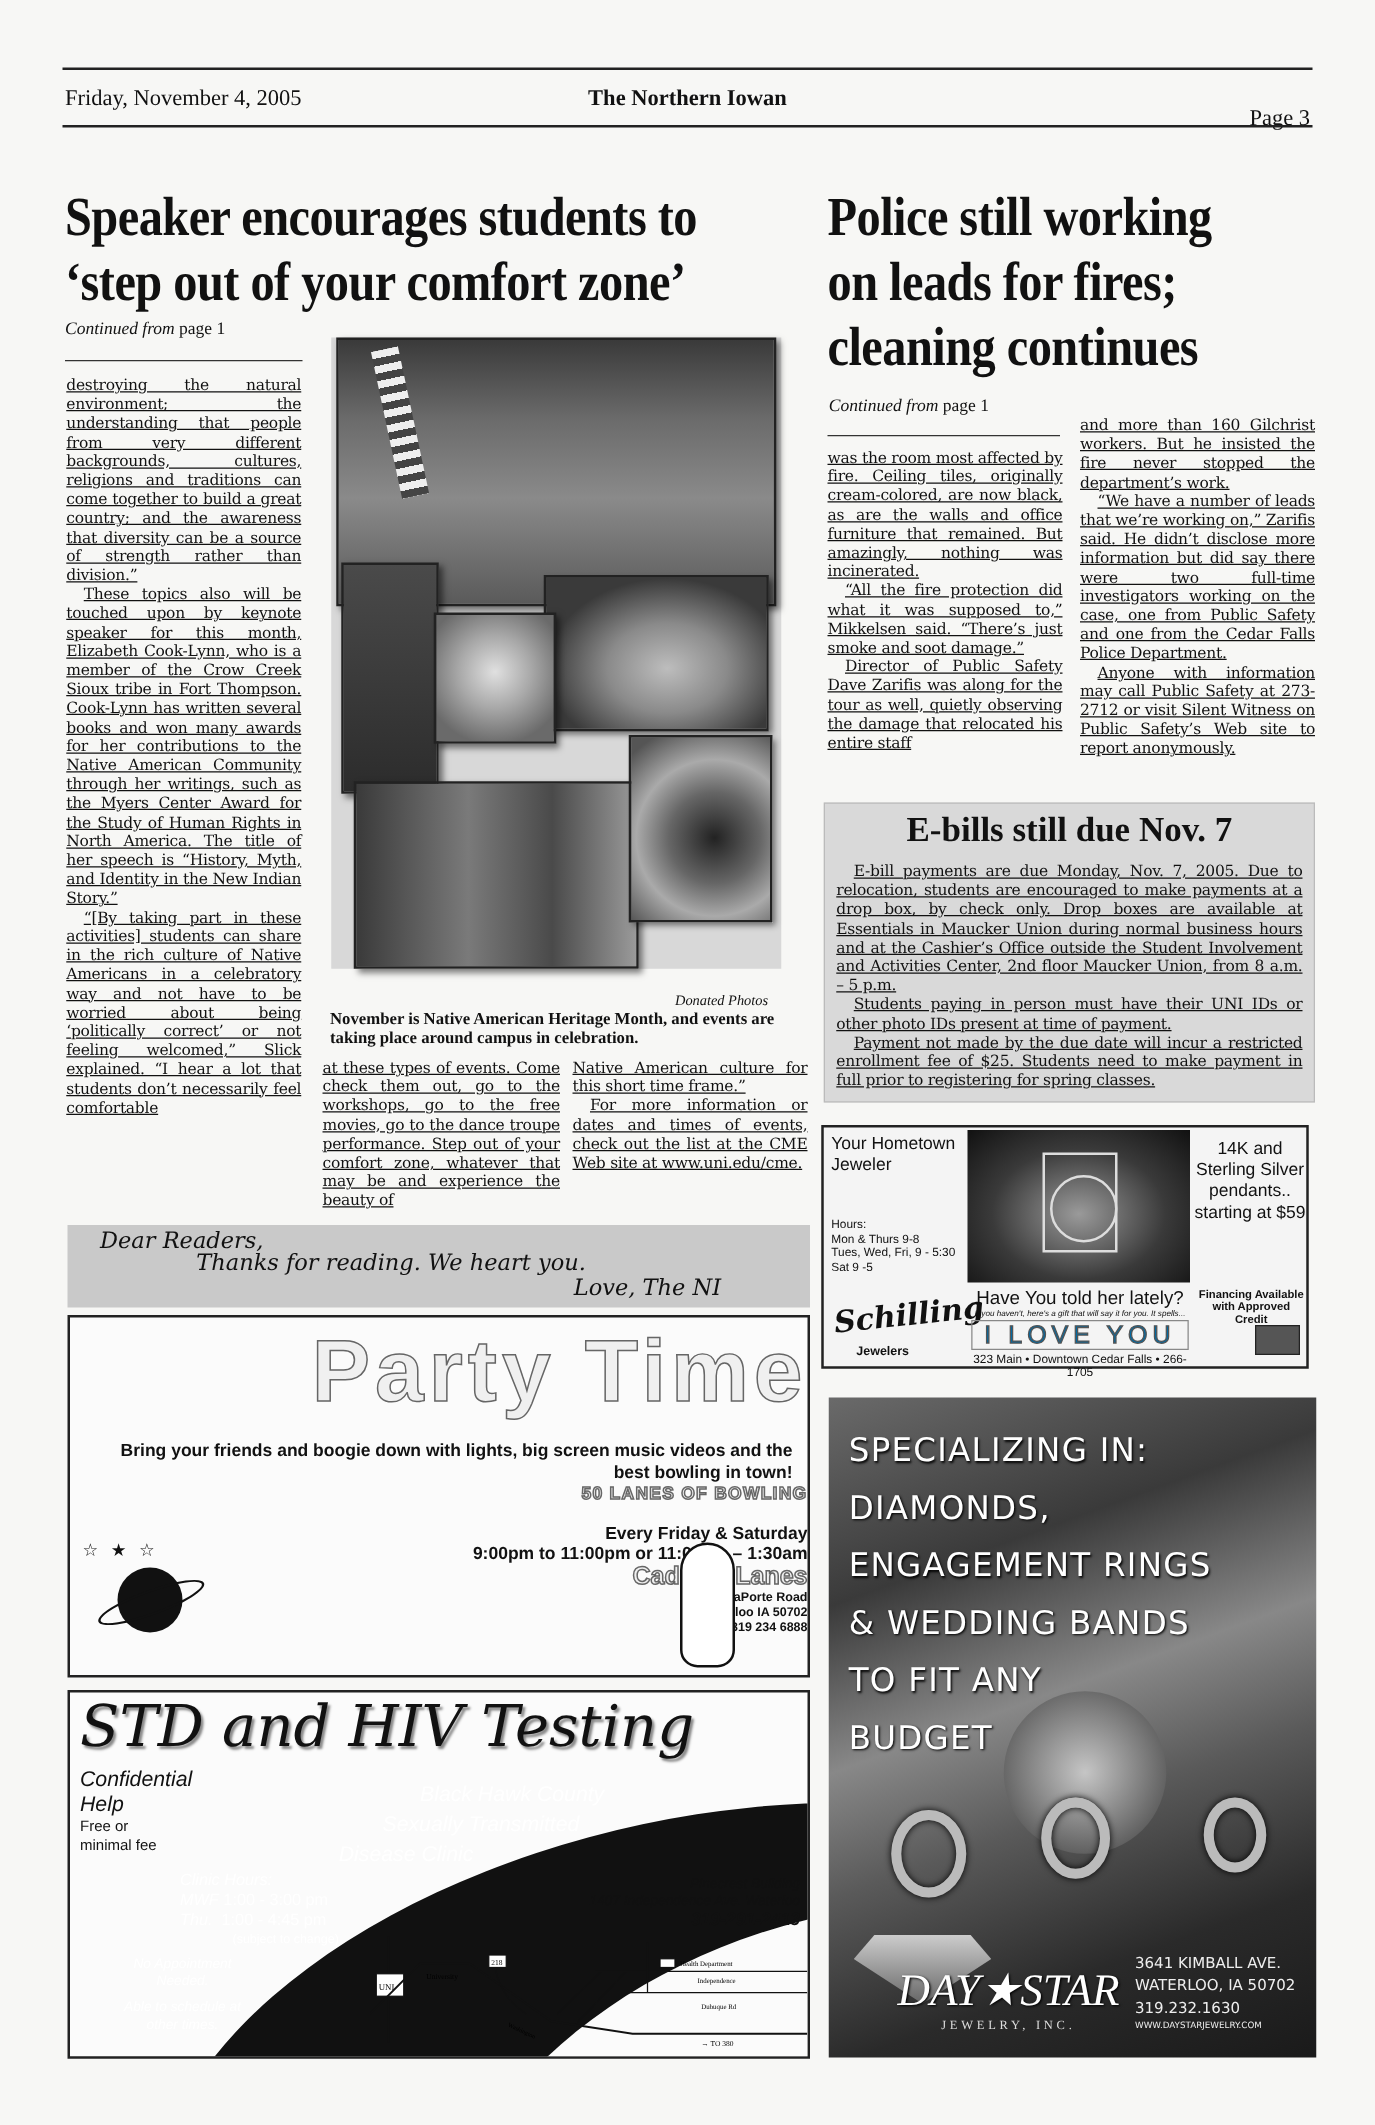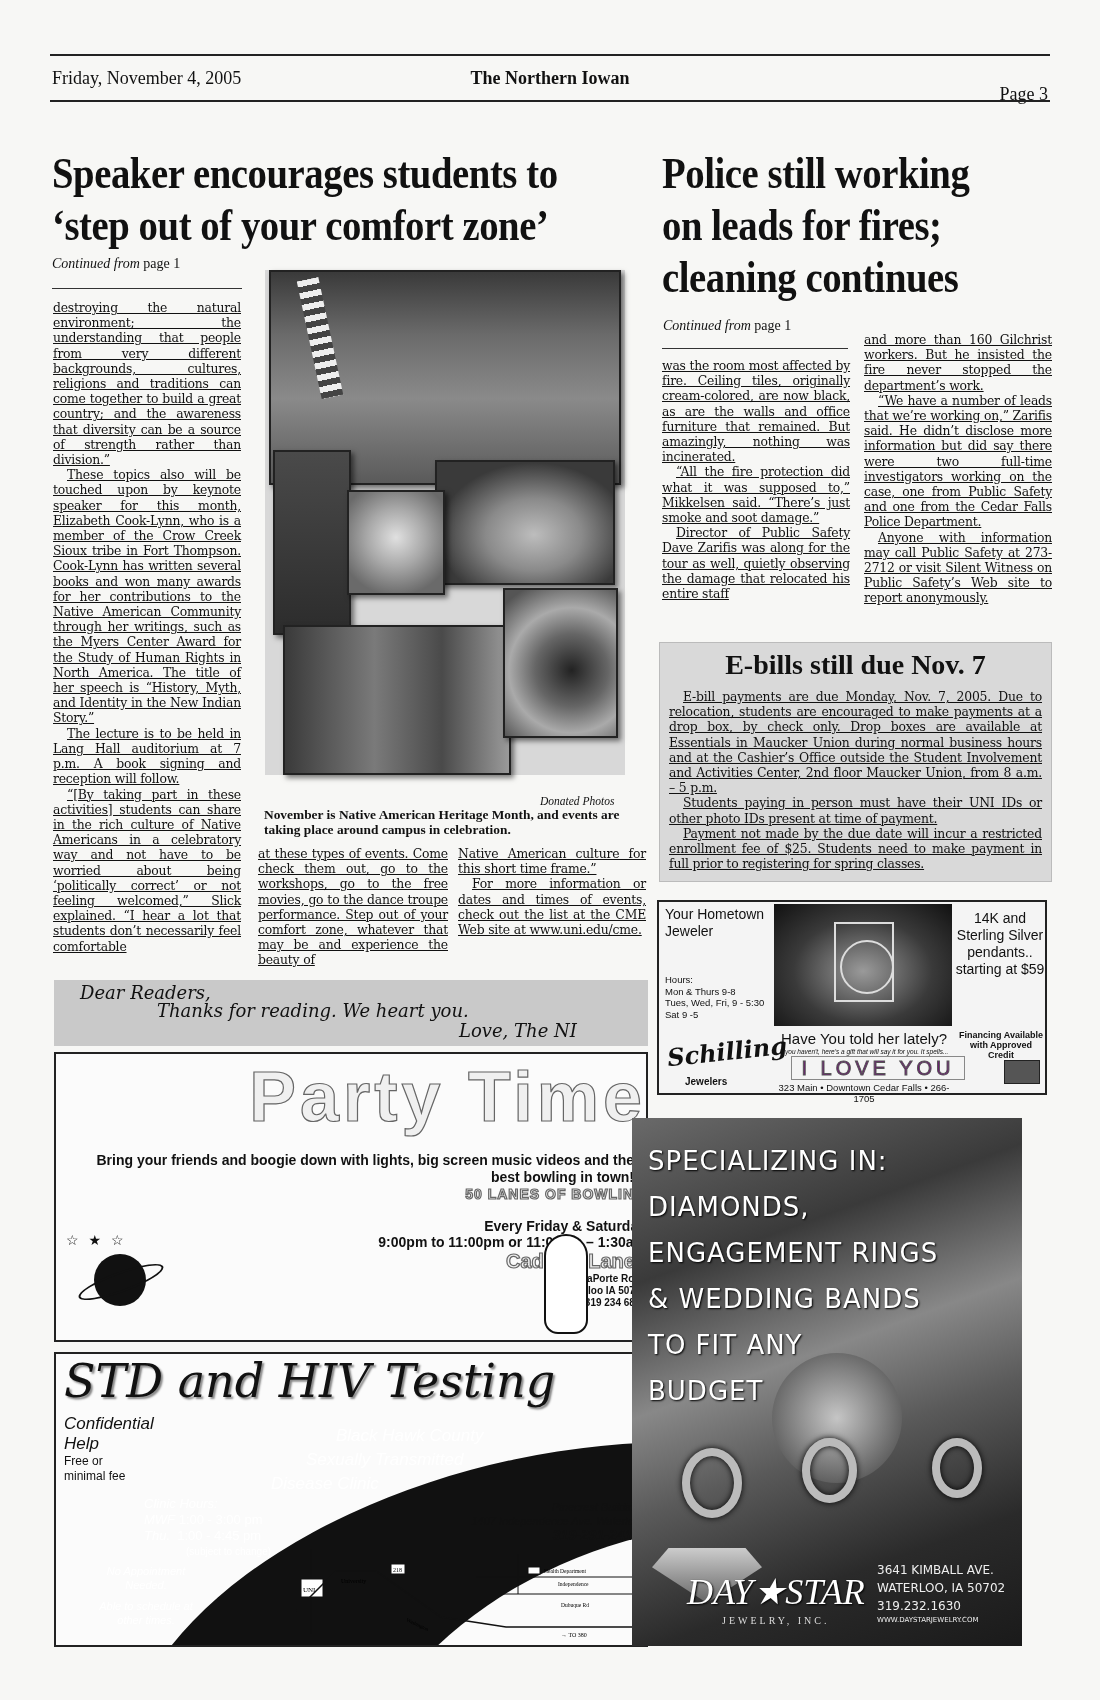--- a/index.html
+++ b/index.html
@@ -42,21 +42,21 @@
   .sch-pendant { position: absolute; left: 60px; top: 18px; width: 60px; height: 80px; border: 2px solid #ddd; }
   .sch-pendant:after { content: ""; position: absolute; left: 4px; top: 16px; width: 50px; height: 50px; border: 2px solid #ddd; border-radius: 50%; }
 
   .party { position: absolute; left: 54px; top: 1052px; width: 594px; height: 290px; border: 2px solid #222; background: #fbfbfb; font-family: "Liberation Sans", sans-serif; text-align: right; }
   .outline-text { color: #f0f0f0; -webkit-text-stroke: 1.2px #666; font-weight: bold; }
 
   .std { position: absolute; left: 54px; top: 1352px; width: 594px; height: 295px; border: 2px solid #222; background: #fbfbfb; font-family: "Liberation Sans", sans-serif; overflow: hidden; }
   .std-swoosh { position: absolute; left: 60px; top: 100px; width: 900px; height: 500px; border-radius: 50%; background: #111; transform: rotate(-12deg); }
   .std-white { position: absolute; left: 280px; top: 180px; width: 700px; height: 500px; border-radius: 50%; background: #fbfbfb; transform: rotate(-18deg); }
 
-  .daystar { position: absolute; left: 632px; top: 1118px; width: 390px; height: 528px; background: linear-gradient(160deg,#6a6a6a 0%,#3a3a3a 25%,#888 45%,#5a5a5a 60%,#2a2a2a 80%,#1a1a1a 100%); overflow: hidden; }
+  .daystar { position: absolute; left: 663px; top: 1118px; width: 390px; height: 528px; background: linear-gradient(160deg,#6a6a6a 0%,#3a3a3a 25%,#888 45%,#5a5a5a 60%,#2a2a2a 80%,#1a1a1a 100%); overflow: hidden; }
   .daystar .spec { position: absolute; left: 16px; top: 20px; color: #fff; font-family: "DejaVu Sans", sans-serif; font-size: 26px; line-height: 46px; letter-spacing: 1px; text-shadow: 1px 1px 2px #000; }
   .ring { position: absolute; border: 8px solid #bbb; border-radius: 50%; box-shadow: inset 0 0 6px #000, 0 0 6px #000; }
 
   .letter { position: absolute; left: 54px; top: 980px; width: 594px; height: 66px; background: #c9c9c9; font-family: "DejaVu Serif", serif; font-style: italic; font-size: 18px; }
 </style>
 </head>
 <body>
 
 <div class="rule" style="top:54px;"></div>
 <div class="masthead">
@@ -72,21 +72,20 @@
 </div>
 <div class="abs contd" style="left:52px; top:256px;">
   <i>Continued from</i>
   <span>page 1</span>
 </div>
 <div class="abs hr-thin" style="left:52px; top:288px; width:190px;"></div>
 
 <div class="abs col" style="left:53px; top:300px; width:188px;">
   <p class="noindent">destroying the natural environment; the understanding that people from very different backgrounds, cultures, religions and traditions can come together to build a great country; and the awareness that diversity can be a source of strength rather than division.”</p>
   <p>These topics also will be touched upon by keynote speaker for this month, Elizabeth Cook-Lynn, who is a member of the Crow Creek Sioux tribe in Fort Thompson. Cook-Lynn has written several books and won many awards for her contributions to the Native American Community through her writings, such as the Myers Center Award for the Study of Human Rights in North America. The title of her speech is “History, Myth, and Identity in the New Indian Story.”</p>
-  <p>The lecture is to be held in Lang Hall auditorium at 7 p.m. A book signing and reception will follow.</p>
   <p>“[By taking part in these activities] students can share in the rich culture of Native Americans in a celebratory way and not have to be worried about being ‘politically correct’ or not feeling welcomed,” Slick explained. “I hear a lot that students don’t necessarily feel comfortable</p>
 </div>
 
 <div class="collage">
   <div class="photo ph1">
       <div class="flag"></div>
     </div>
   <div class="photo ph2"></div>
   <div class="photo ph3"></div>
   <div class="photo ph5"></div>
@@ -145,21 +144,21 @@
   <div class="abs" style="left:8px; top:135px; font-family:'DejaVu Serif',serif; font-style:italic; font-weight:bold; font-size:24px; transform:rotate(-6deg);">Schilling</div>
   <div class="abs" style="left:26px; top:174px; font-size:10px; font-weight:bold;">Jewelers</div>
   <div class="sch-img">
       <div class="sch-pendant"></div>
     </div>
   <div class="abs" style="left:295px; top:8px; width:92px; text-align:center; font-size:14px; line-height:17px; font-family:'Liberation Sans',sans-serif;">14K and Sterling Silver pendants.. starting at $59</div>
   <div class="abs" style="left:298px; top:128px; width:88px; text-align:center; font-size:9px; font-weight:bold;">Financing Available with Approved Credit</div>
   <div class="abs" style="left:345px; top:158px; width:36px; height:24px; background:#555; border:1px solid #222;"></div>
   <div class="abs" style="left:112px; top:128px; width:186px; text-align:center; font-size:15px;">Have You told her lately?</div>
   <div class="abs" style="left:112px; top:146px; width:186px; text-align:center; font-size:6.5px; font-style:italic;">If you haven't, here's a gift that will say it for you. It spells...</div>
-  <div class="abs" style="left:132px; top:154px; width:174px; height:24px; text-align:center; font-size:20px; letter-spacing:4px; color:#701a75; -webkit-text-stroke:1px #555; border:1px solid #888;">I LOVE YOU</div>
+  <div class="abs" style="left:118px; top:154px; width:174px; height:24px; text-align:center; font-size:20px; letter-spacing:4px; color:#0369a1; -webkit-text-stroke:1px #555; border:1px solid #888;">I LOVE YOU</div>
   <div class="abs" style="left:112px; top:180px; width:186px; text-align:center; font-size:9.5px;">323 Main • Downtown Cedar Falls • 266-1705</div>
 </div>
 
 <div class="letter">
   <div class="abs" style="left:26px; top:2px;">Dear Readers,</div>
   <div class="abs" style="left:103px; top:20px;">Thanks for reading. We heart you.</div>
   <div class="abs" style="left:405px; top:40px;">Love, The NI</div>
 </div>
 
 <div class="party">

